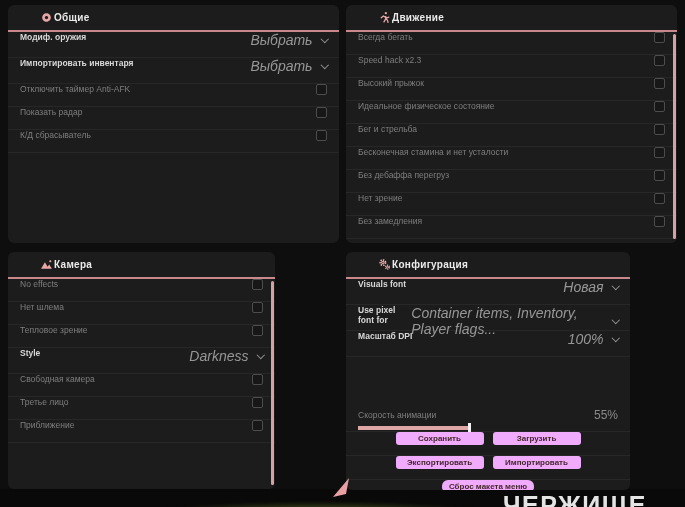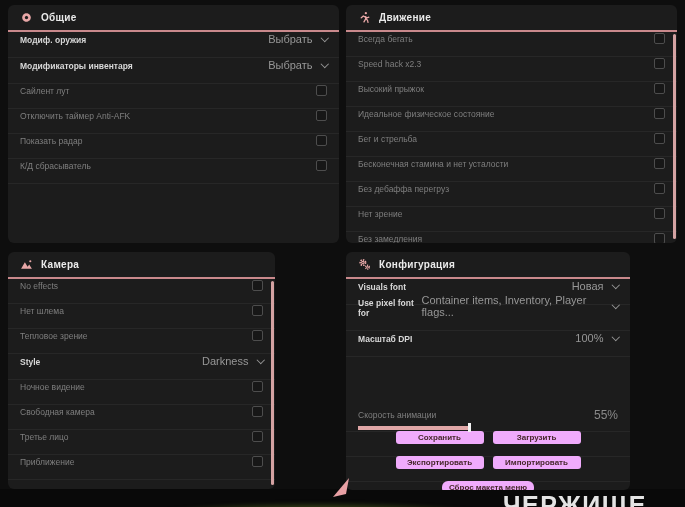--- a/index.html
+++ b/index.html
@@ -5,35 +5,35 @@
   html,body{margin:0;padding:0;background:#000;}
   .stage{position:relative;width:685px;height:507px;background:#0e0e0e;overflow:hidden;
          font-family:"Liberation Sans",sans-serif;}
   .bottom-strip{position:absolute;left:0;top:489px;right:0;bottom:0;background:#090909;}
   .green-glow{position:absolute;left:110px;top:498px;width:420px;height:16px;
     background:radial-gradient(ellipse 52% 100% at 50% 100%, rgba(140,160,60,.65), rgba(70,90,25,.3) 58%, transparent 78%);
     filter:blur(1.5px);}
   .watermark{position:absolute;left:503px;top:491px;font-size:25px;font-weight:bold;
     color:#e4e4e4;letter-spacing:1.5px;white-space:nowrap;}
   .panel{position:absolute;background:#1c1c1c;border-radius:6px;overflow:hidden;z-index:2;}
-  .ph{height:25px;padding:0 12px;display:flex;align-items:center;gap:8px;}
+  .ph{height:25px;padding:0 12px;display:flex;align-items:center;gap:1px;margin-left:20px;}
   .ptitle{font-size:10px;font-weight:bold;color:#eaeaea;letter-spacing:.3px;}
   .picon{display:flex;align-items:center;}
   .picon svg{width:13px;height:13px;display:block;}
   .pline{height:2px;background:#c9898c;}
-  .row{display:flex;align-items:flex-end;justify-content:space-between;
-       padding:12px 12px;border-bottom:1px solid #272727;box-sizing:border-box;}
+  .row{display:flex;align-items:flex-start;justify-content:space-between;
+       padding:0 12px;border-bottom:1px solid #272727;box-sizing:border-box;}
   .r23{height:23px;}
   .r26{height:26px;}
   .lbl{font-size:8.5px;color:#7f7f7f;}
   .lbl.bright{color:#d8d8d8;font-weight:bold;}
   .val{font-size:12px;color:#8a8a8a;}
   .cb{width:9px;height:9px;border:1px solid #4d4d4d;border-radius:2px;background:#171717;flex:none;cursor:pointer;}
   .dd{display:flex;align-items:center;gap:9px;cursor:pointer;}
-  .ddval{font-size:11px;color:#979797;}
+  .ddval{font-size:14px;color:#979797;font-style:italic;}
   .chev{width:4.5px;height:4.5px;border-right:1.3px solid #9a9a9a;border-bottom:1.3px solid #9a9a9a;
         transform:rotate(45deg);margin-top:-3px;flex:none;}
   .scroll{position:absolute;top:29px;bottom:4px;right:1px;width:3px;background:#d4a2a2;border-radius:2px;z-index:3;}
   .rslider{display:block;padding-top:4px;height:28px;margin-top:47px;}
   .srow-top{display:flex;align-items:center;justify-content:space-between;}
   .slider-track{position:relative;margin-top:3px;height:5px;width:200px;display:flex;align-items:center;}
   .slider-fill{height:4px;background:#dfa6a6;display:block;}
   .slider-thumb{width:3px;height:9px;background:#f2f2f2;display:block;flex:none;cursor:pointer;}
   .rbtn{justify-content:center;gap:9px;height:24px;}
   .pbtn{width:88px;height:13px;background:#f0abfc;border:none;border-radius:3px;
@@ -63,29 +63,25 @@
     <div class="pline"></div>
 
     <div class="row r26">
       <span class="lbl bright">Модиф. оружия</span>
       <span class="dd">
         <span class="ddval">Выбрать</span>
         <span class="chev"></span>
       </span>
     </div>
     <div class="row r26">
-      <span class="lbl bright">Модификаторы инвентаря</span>
+      <span class="lbl bright">Импортировать инвентаря</span>
       <span class="dd">
         <span class="ddval">Выбрать</span>
         <span class="chev"></span>
       </span>
-    </div>
-    <div class="row r23">
-      <span class="lbl">Сайлент лут</span>
-      <span class="cb"></span>
     </div>
     <div class="row r23">
       <span class="lbl">Отключить таймер Anti-AFK</span>
       <span class="cb"></span>
     </div>
     <div class="row r23">
       <span class="lbl">Показать радар</span>
       <span class="cb"></span>
     </div>
     <div class="row r23">
@@ -174,24 +170,20 @@
       <span class="cb"></span>
     </div>
     <div class="row r26">
       <span class="lbl bright">Style</span>
       <span class="dd">
         <span class="ddval">Darkness</span>
         <span class="chev"></span>
       </span>
     </div>
     <div class="row r23">
-      <span class="lbl">Ночное видение</span>
-      <span class="cb"></span>
-    </div>
-    <div class="row r23">
       <span class="lbl">Свободная камера</span>
       <span class="cb"></span>
     </div>
     <div class="row r23">
       <span class="lbl">Третье лицо</span>
       <span class="cb"></span>
     </div>
     <div class="row r23">
       <span class="lbl">Приближение</span>
       <span class="cb"></span>

